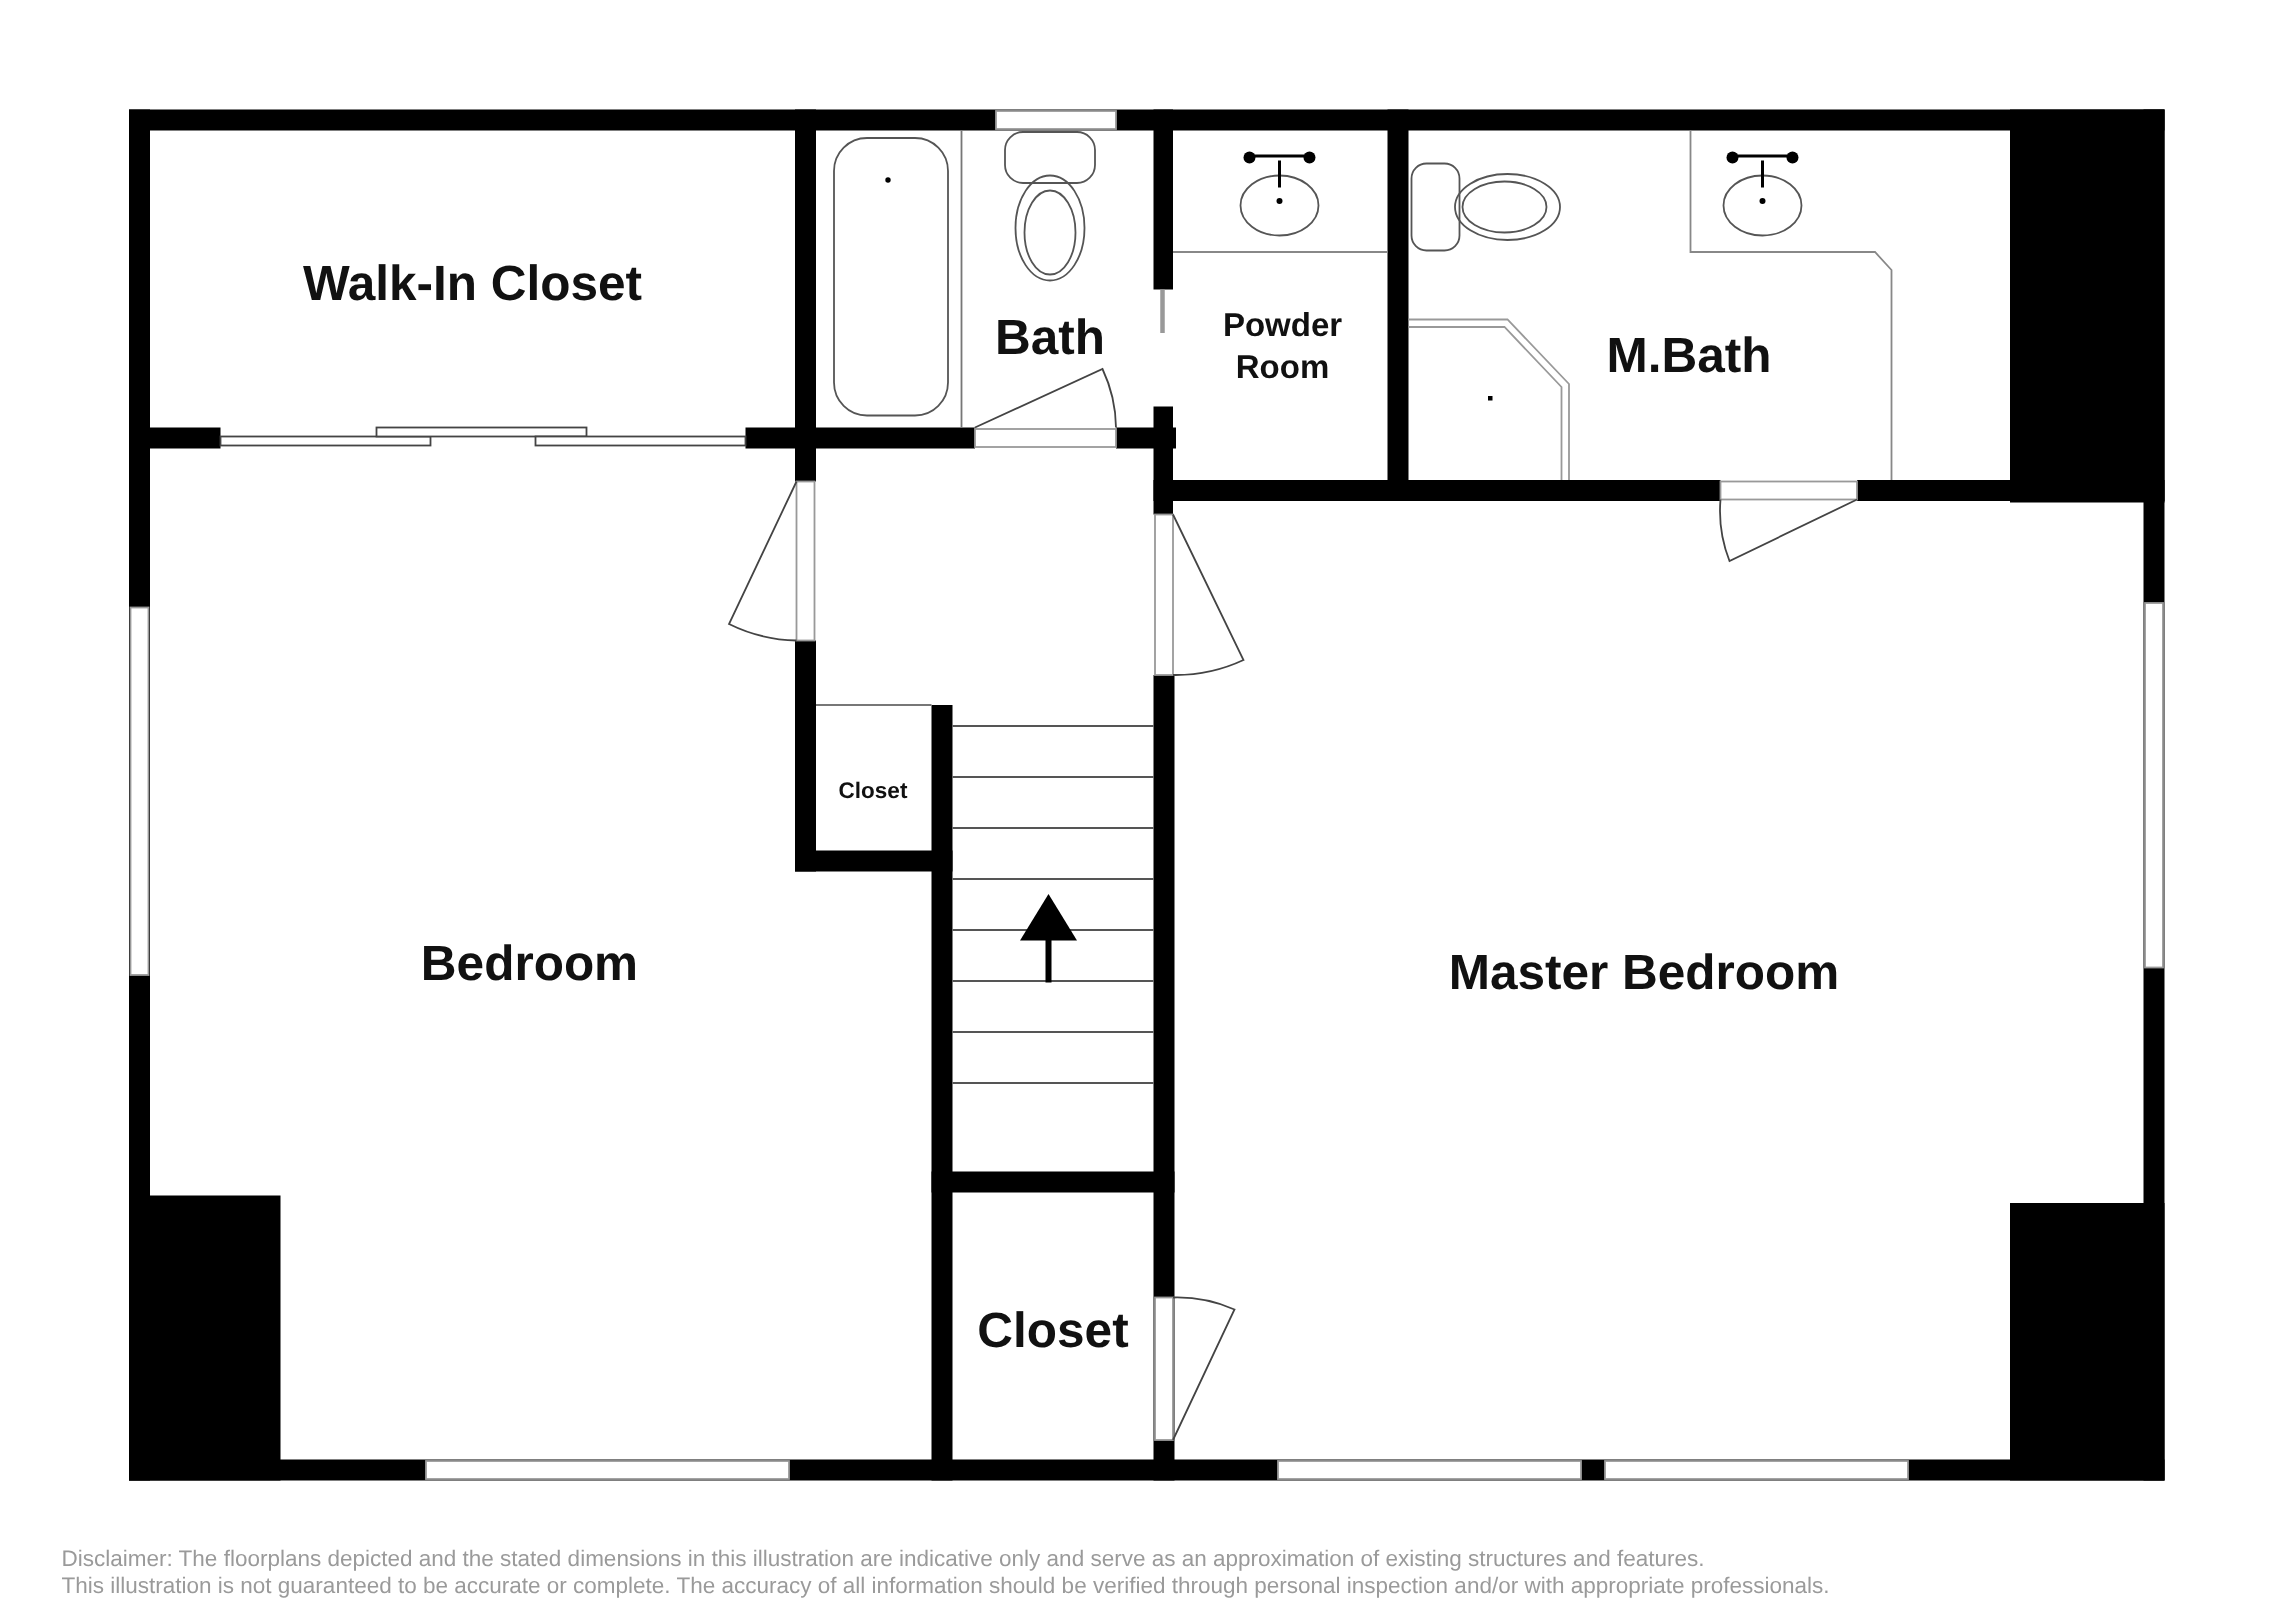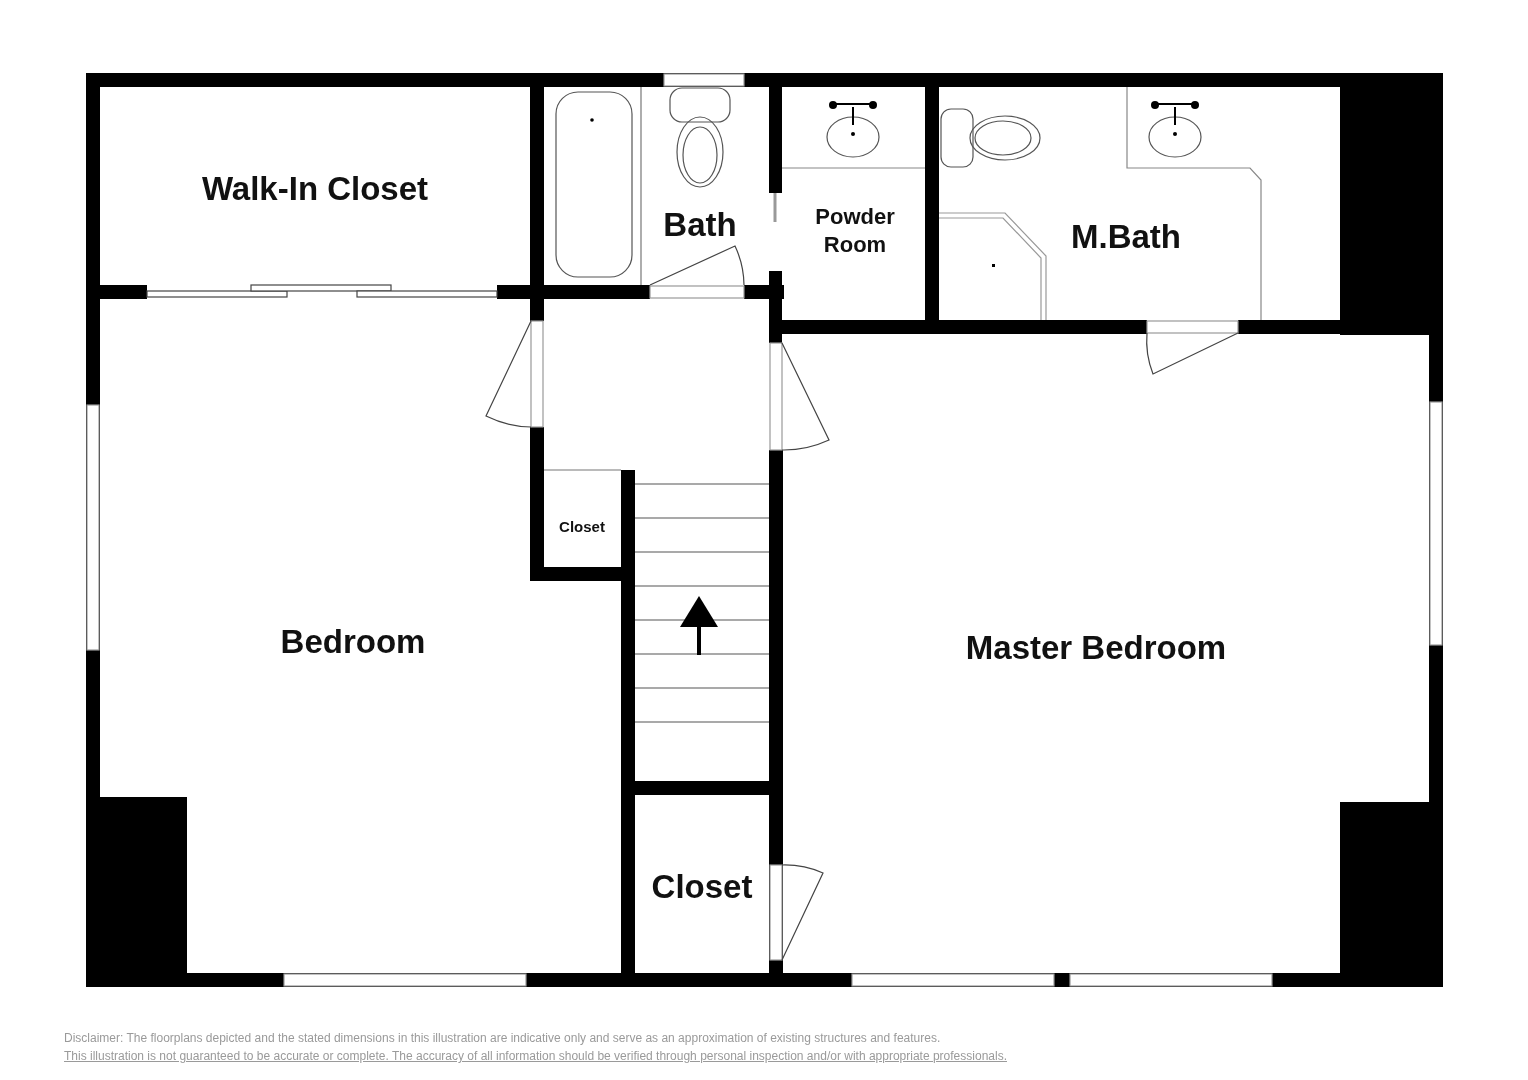--- a/index.html
+++ b/index.html
@@ -1,19 +1,19 @@
 <!DOCTYPE html>
 <html><head>
 <meta charset="utf-8">
 <style>
   html, body { margin:0; padding:0; background:#ffffff; }
   body { width:1528px; height:1080px; position:relative; overflow:hidden; font-family:"Liberation Sans", sans-serif; }
   svg { position:absolute; left:0; top:0; }
   .room-label { font-family:"Liberation Sans", sans-serif; font-weight:bold; fill:#111111; }
-  .disclaimer { position:absolute; left:64px; font-family:"Liberation Sans", sans-serif; font-size:12px; color:#9a9a9a; white-space:nowrap; }
+  .disclaimer { position:absolute; left:41px; font-family:"Liberation Sans", sans-serif; font-size:15px; color:#9a9a9a; white-space:nowrap; }
 </style>
 </head>
 <body>
 
 <svg width="1528" height="1080" viewBox="0 0 1528 1080" xmlns="http://www.w3.org/2000/svg">
 
   <g fill="#000">
 
     <rect x="86" y="73" width="1357" height="14"></rect>
 
@@ -160,13 +160,13 @@
     <text class="room-label" x="855" y="252" font-size="22" text-anchor="middle">Room</text>
     <text class="room-label" x="1126" y="248" font-size="33" text-anchor="middle">M.Bath</text>
     <text class="room-label" x="353" y="653" font-size="33" text-anchor="middle">Bedroom</text>
     <text class="room-label" x="582" y="532" font-size="15" text-anchor="middle">Closet</text>
     <text class="room-label" x="702" y="898" font-size="33" text-anchor="middle">Closet</text>
     <text class="room-label" x="1096" y="659" font-size="33" text-anchor="middle">Master Bedroom</text>
   </g>
 </svg>
 
 <div class="disclaimer" style="top:1031px;">Disclaimer: The floorplans depicted and the stated dimensions in this illustration are indicative only and serve as an approximation of existing structures and features.</div>
-<div class="disclaimer" style="top:1049px;text-decoration:underline;">This illustration is not guaranteed to be accurate or complete. The accuracy of all information should be verified through personal inspection and/or with appropriate professionals.</div>
+<div class="disclaimer" style="top:1049px;">This illustration is not guaranteed to be accurate or complete. The accuracy of all information should be verified through personal inspection and/or with appropriate professionals.</div>
 
 </body></html>

